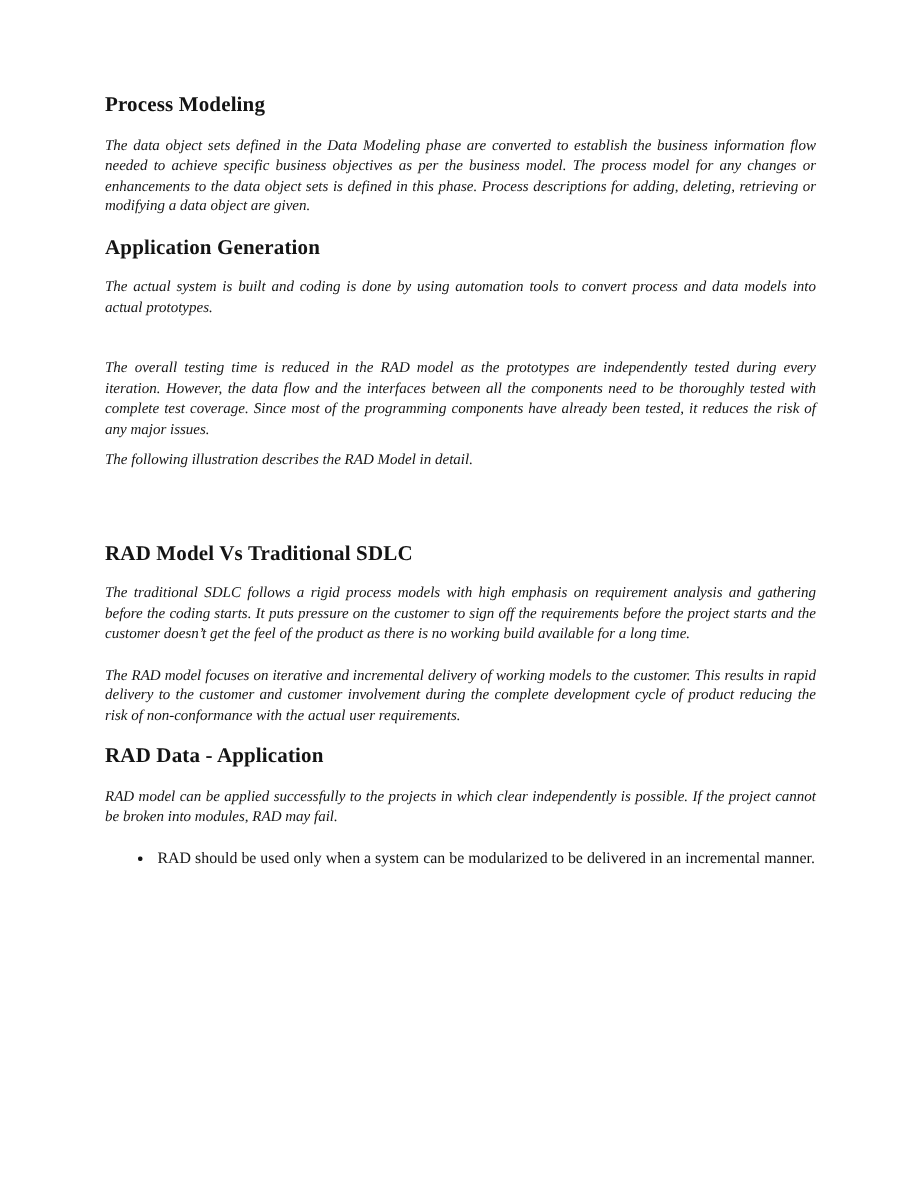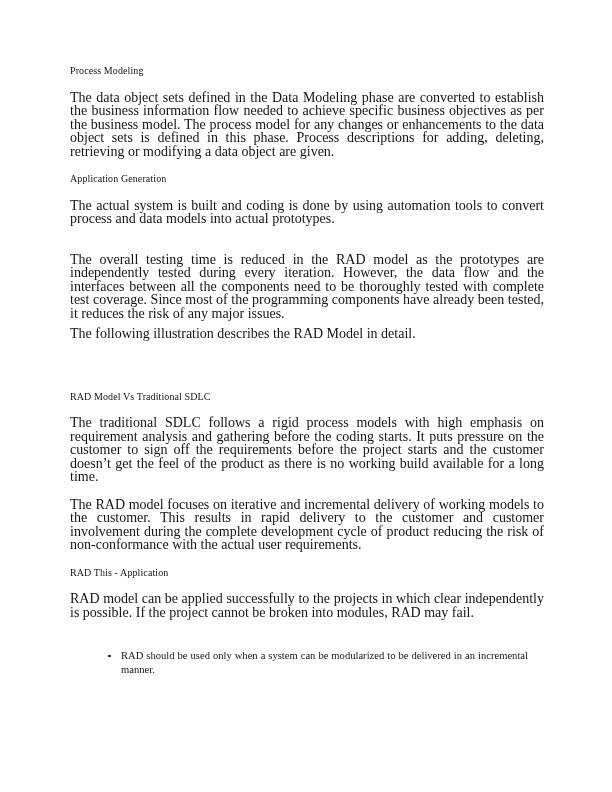--- a/index.html
+++ b/index.html
@@ -21,46 +21,47 @@
     height: 792px;
     box-sizing: border-box;
     padding: 64px 69px 0 70px;
   }
 
   .content {
     width: 474px;
   }
 
   .heading {
-    font-size: 10px;
+    font-size: 14px;
     line-height: 13.5px;
-    font-weight: normal;
+    font-weight: bold;
     margin: 0;
     letter-spacing: 0.1px;
     color: #141414;
   }
 
   .para {
-    font-size: 14px;
+    font-size: 10px;
     line-height: 13.5px;
     text-align: justify;
     margin: 0;
     color: #141414;
     hyphens: none;
+    font-style: italic;
   }
 
   
   .sp-heading-to-para { height: 13px; }
   .sp-para-to-heading { height: 14px; }
   .sp-para-to-para   { height: 7px; }
 
   .illustration-gap { height: 49px; }
 
   .bullet-list {
-    margin: 16px;
+    margin: 0;
     padding: 0;
     list-style: none;
   }
   .bullet-item {
     position: relative;
     padding-left: 35px;
     font-size: 10.6px;
     line-height: 13.8px;
     text-align: justify;
     color: #141414;
@@ -109,21 +110,21 @@
     <div class="sp-heading-to-para"></div>
 
     <p class="para">The traditional SDLC follows a rigid process models with high emphasis on requirement analysis and gathering before the coding starts. It puts pressure on the customer to sign off the requirements before the project starts and the customer doesn’t get the feel of the product as there is no working build available for a long time.</p>
     <div class="sp-para-to-para"></div>
 
     <div class="sp-para-to-para"></div>
 
     <p class="para">The RAD model focuses on iterative and incremental delivery of working models to the customer. This results in rapid delivery to the customer and customer involvement during the complete development cycle of product reducing the risk of non-conformance with the actual user requirements.</p>
     <div class="sp-para-to-heading"></div>
 
-    <h2 class="heading">RAD This - Application</h2>
+    <h2 class="heading">RAD Data - Application</h2>
     <div class="sp-heading-to-para"></div>
 
     <p class="para">RAD model can be applied successfully to the projects in which clear independently is possible. If the project cannot be broken into modules, RAD may fail.</p>
     <div class="sp-para-to-para"></div>
 
     <div class="sp-para-to-para"></div>
 
     <ul class="bullet-list">
       <li class="bullet-item">
         <span class="dot"></span>

